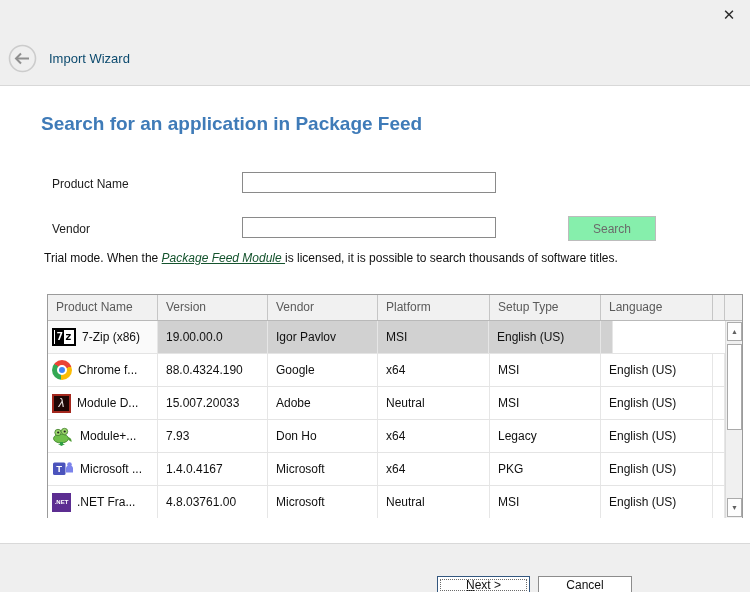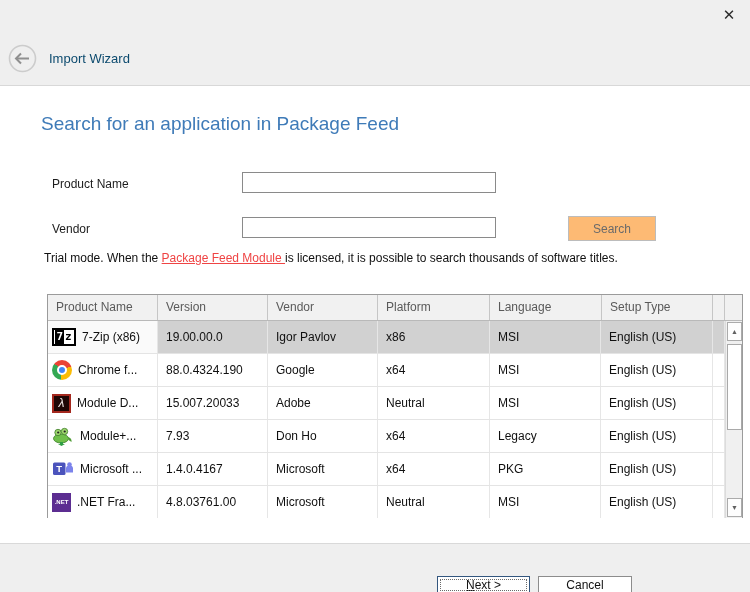--- a/index.html
+++ b/index.html
@@ -10,32 +10,32 @@
     color:#1a1a1a;
   }
   
   .hdr { position:absolute; top:0; left:0; width:750px; height:86px;
          background:#efefef; border-bottom:1px solid #d8d8d8; }
   .close-btn { position:absolute; top:3px; right:8px; width:26px; height:24px;
          font-size:15px; color:#2b2b2b; text-align:center; line-height:24px; cursor:default; }
   .back-btn { position:absolute; left:8px; top:44px; width:29px; height:29px; }
   .hdr-title { position:absolute; left:49px; top:51px; font-size:13px; color:#0c4a6e; }
   
-  .page-h { position:absolute; left:41px; top:113px; font-size:19px; font-weight:400; color:#3f7bb8; }
+  .page-h { position:absolute; left:41px; top:113px; font-size:19px; font-weight:700; color:#3f7bb8; }
   
   .lbl { position:absolute; left:52px; font-size:12px; color:#1c1c1c; }
   .lbl.product { top:177px; } .lbl.vendor { top:222px; }
   .txt { position:absolute; left:242px; width:254px; height:21px;
          border:1px solid #8a8a8a; background:#fff; font-size:12px; padding:0 4px; outline:none; }
   .txt.product { top:172px; } .txt.vendor { top:217px; }
   .search-btn { position:absolute; left:568px; top:216px; width:88px; height:25px;
-         background:#fdba74; border:1px solid #bcbcbc; color:#6a6a6a; font-size:12px;
+         background:#86efac; border:1px solid #bcbcbc; color:#6a6a6a; font-size:12px;
          font-family:"Liberation Sans",sans-serif; }
   .trial { position:absolute; left:44px; top:251px; font-size:12px; color:#101010; }
-  .trial a { color:#ef4444; text-decoration:underline; cursor:pointer; }
+  .trial a { color:#14532d; text-decoration:underline; cursor:pointer;font-style:italic; }
   
   .grid { position:absolute; left:47px; top:294px; width:696px; height:224px;
           border:1px solid #9b9b9b; background:#fff; }
   .thead { display:flex; height:26px; background:#f1f1f1; border-bottom:1px solid #b9b9b9; }
   .th { font-size:12px; color:#5a5a5a; line-height:25px; padding-left:8px;
         border-right:1px solid #c6c6c6; overflow:hidden; white-space:nowrap; }
   .c0{width:110px}.c1{width:110px}.c2{width:110px}.c3{width:112px}.c4{width:111px}.c5{width:112px}
   .cf{width:12px; border-right:1px solid #c6c6c6;}
   .cs{width:17px; border-right:none;}
   .tbody { position:relative; height:197px; overflow:hidden; }
@@ -105,39 +105,38 @@
 <button class="search-btn">Search</button>
 
 <p class="trial"><span>Trial mode. When the </span><a>Package Feed Module </a><span>is licensed, it is possible to search thousands of software titles.</span></p>
 
 <div class="grid">
   <div class="thead">
     <div class="th c0">Product Name</div>
     <div class="th c1">Version</div>
     <div class="th c2">Vendor</div>
     <div class="th c3">Platform</div>
+    <div class="th c4">Setup Type</div>
     <div class="th c5">Language</div>
-    <div class="th c4">Setup Type</div>
     <div class="th cf"></div>
     <div class="th cs"></div>
   </div>
 
   <div class="tbody">
 
     <div class="tr sel">
       <div class="td name c0">
         <span class="ic ic-7z">
             <b>7</b>
             <i>z</i>
           </span>
         <span>7-Zip (x86)</span>
       </div>
       <div class="td c1">19.00.00.0</div>
       <div class="td c2">Igor Pavlov</div>
-      <div class="td c3">x86</div>
       <div class="td c4">MSI</div>
       <div class="td c5">English (US)</div>
       <div class="td cf"></div>
     </div>
 
     <div class="tr">
       <div class="td name c0">
         <span class="ic ic-chrome"></span>
         <span>Chrome f...</span>
       </div>

